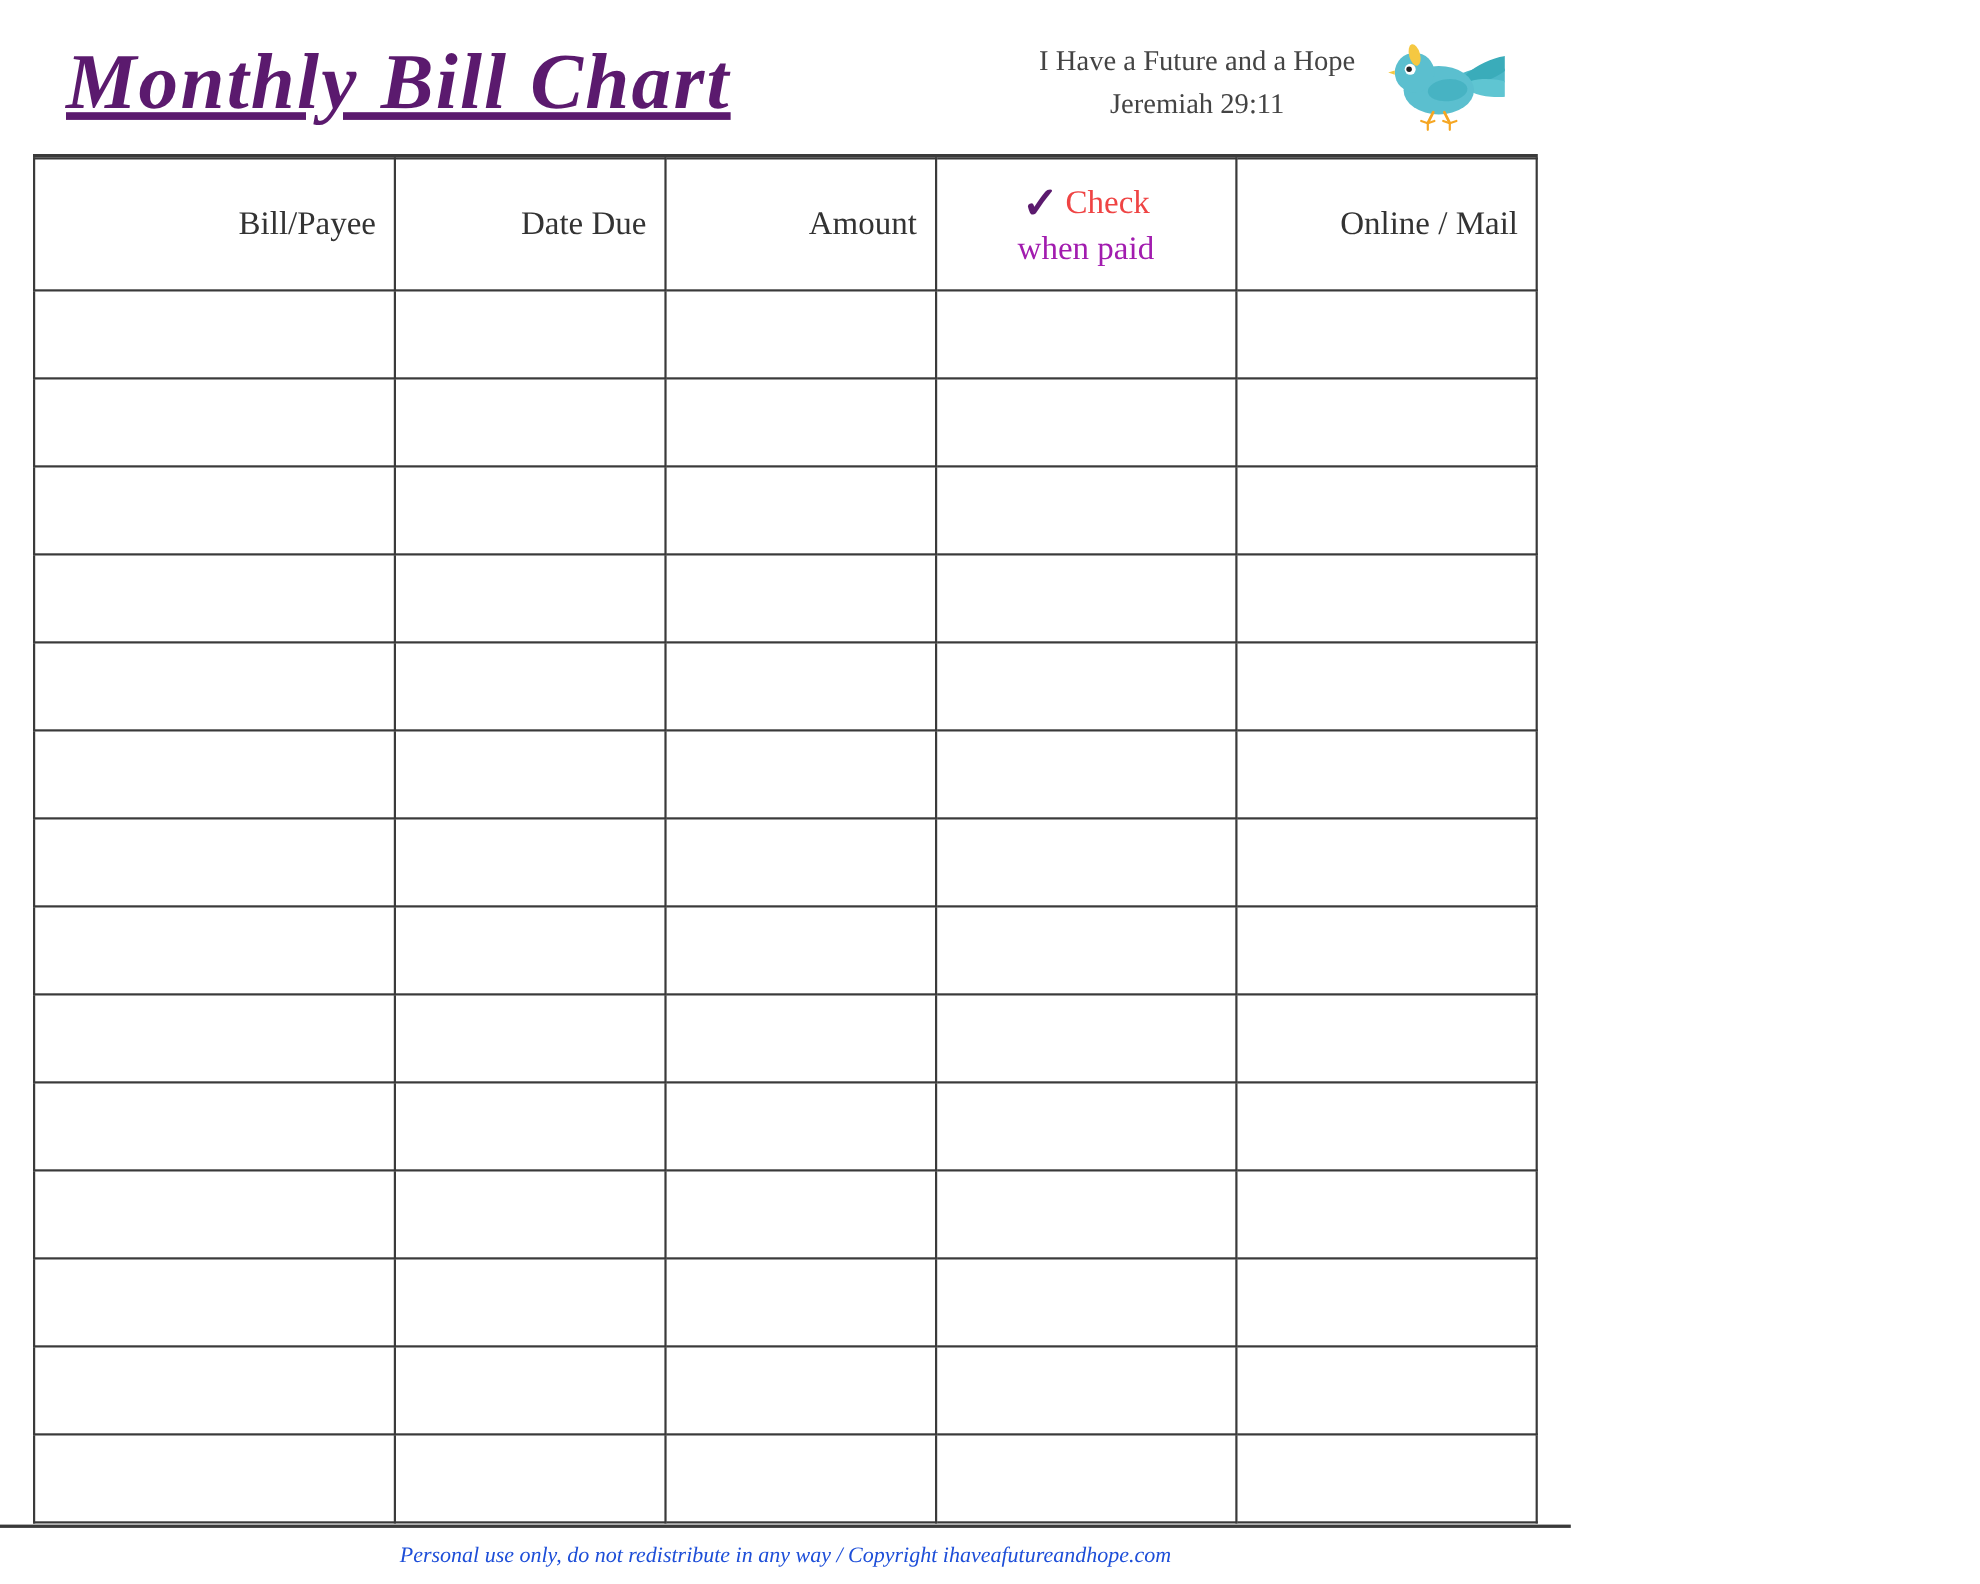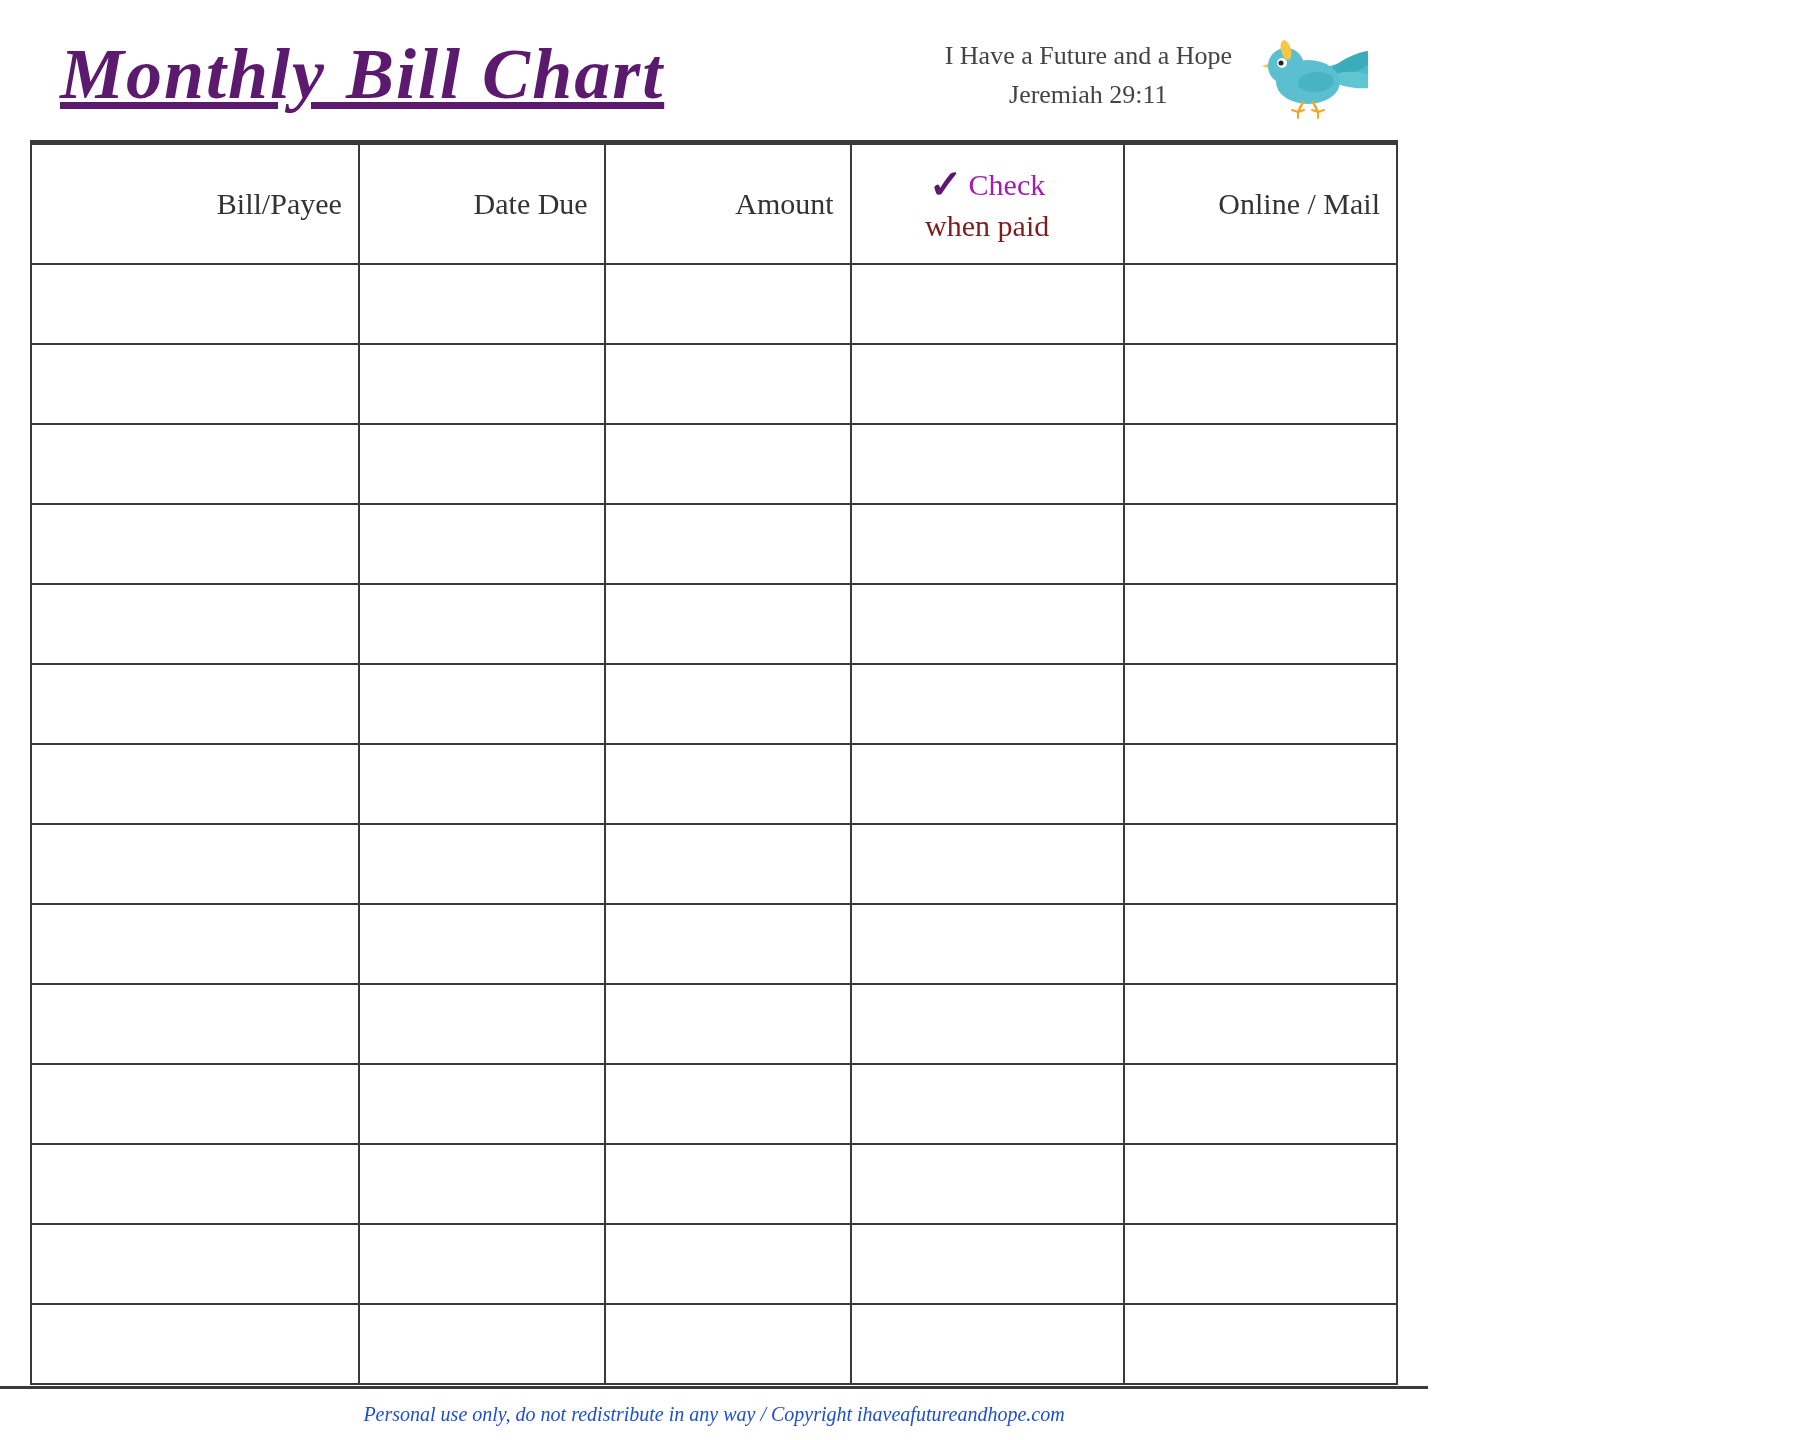--- a/index.html
+++ b/index.html
@@ -139,26 +139,26 @@
 
     .check-mark {
       font-size: 40px;
       color: #5b1a6e;
       font-weight: bold;
       line-height: 1;
     }
 
     .check-label-top {
       font-size: 30px;
-      color: #a21caf;
+      color: #ef4444;
     }
 
     .check-label-bottom {
       font-size: 30px;
-      color: #7f1d1d;
+      color: #a21caf;
     }
 
     tbody tr td {
       border: 2px solid #3a3a3a;
       height: 80px;
       background: #ffffff;
     }
 
     
     .footer {

